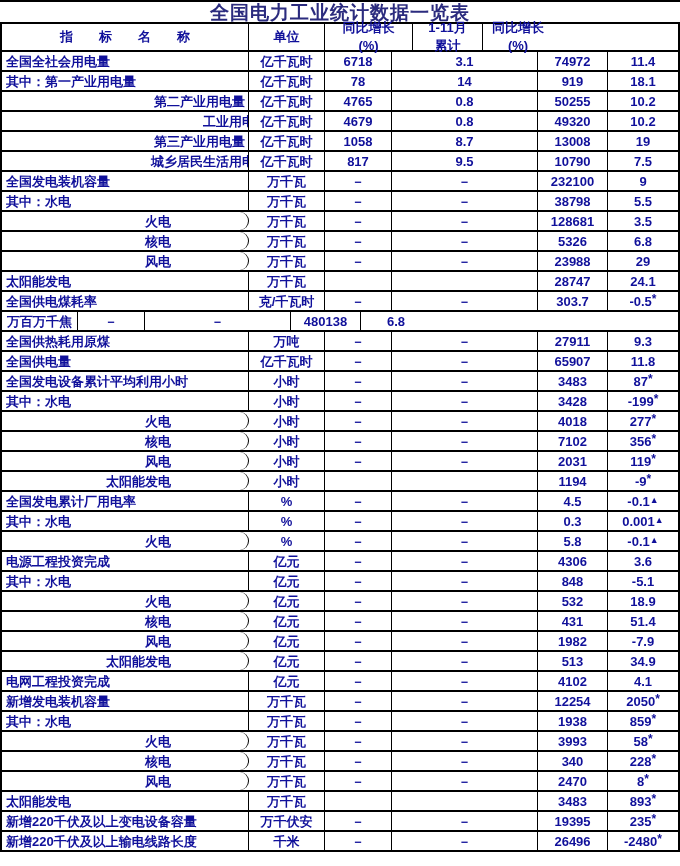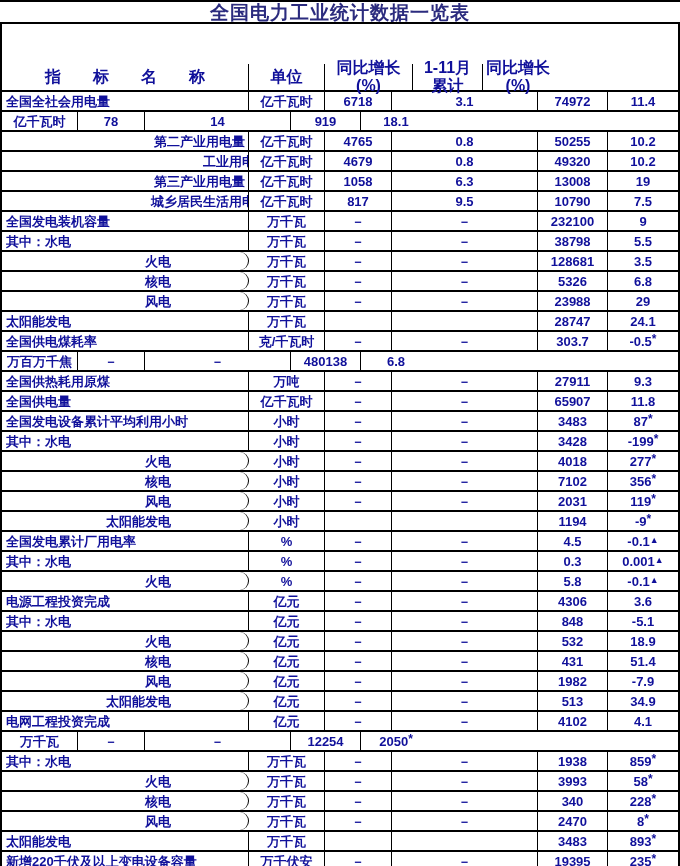--- a/index.html
+++ b/index.html
@@ -25,21 +25,21 @@
     white-space:nowrap;
   }
   .table{
     width:680px;box-sizing:border-box;
     border:2px solid var(--border);
     border-bottom:none;
   }
   .thead{
     display:flex;height:28px;box-sizing:border-box;
     border-bottom:2px solid var(--border);
-    font-weight:bold;font-size:16px;margin-top:40px;
+    font-weight:bold;font-size:13px;
   }
   .th{
     display:flex;flex-direction:column;align-items:center;justify-content:center;
     box-sizing:border-box;border-right:1px solid var(--border);
     line-height:18px;white-space:nowrap;
   }
   .th span{display:block;}
   .h-name{width:247px;}
   .h-unit{width:76px;}
   .h-month{width:125px;}
@@ -97,20 +97,23 @@
           <div class="cell c-name al-left">
             <span>全国全社会用电量</span>
           </div>
           <div class="cell c-unit">亿千瓦时</div>
           <div class="cell c-nov">6718</div>
           <div class="cell c-nyoy">3.1</div>
           <div class="cell c-cum">74972</div>
           <div class="cell c-cyoy">11.4</div>
         </div>
         <div class="row">
+          <div class="cell c-name al-left">
+            <span>其中：第一产业用电量</span>
+          </div>
           <div class="cell c-unit">亿千瓦时</div>
           <div class="cell c-nov">78</div>
           <div class="cell c-nyoy">14</div>
           <div class="cell c-cum">919</div>
           <div class="cell c-cyoy">18.1</div>
         </div>
         <div class="row">
           <div class="cell c-name al-right">
             <span>第二产业用电量</span>
           </div>
@@ -129,21 +132,21 @@
           <div class="cell c-nyoy">0.8</div>
           <div class="cell c-cum">49320</div>
           <div class="cell c-cyoy">10.2</div>
         </div>
         <div class="row">
           <div class="cell c-name al-right">
             <span>第三产业用电量</span>
           </div>
           <div class="cell c-unit">亿千瓦时</div>
           <div class="cell c-nov">1058</div>
-          <div class="cell c-nyoy">6.3</div>
+          <div class="cell c-nyoy">8.7</div>
           <div class="cell c-cum">13008</div>
           <div class="cell c-cyoy">19</div>
         </div>
         <div class="row">
           <div class="cell c-name al-clip">
             <span>城乡居民生活用电</span>
           </div>
           <div class="cell c-unit">亿千瓦时</div>
           <div class="cell c-nov">817</div>
           <div class="cell c-nyoy">9.5</div>
@@ -401,20 +404,23 @@
           <div class="cell c-name al-left">
             <span>电网工程投资完成</span>
           </div>
           <div class="cell c-unit">亿元</div>
           <div class="cell c-nov">－</div>
           <div class="cell c-nyoy">－</div>
           <div class="cell c-cum">4102</div>
           <div class="cell c-cyoy">4.1</div>
         </div>
         <div class="row">
+          <div class="cell c-name al-left">
+            <span>新增发电装机容量</span>
+          </div>
           <div class="cell c-unit">万千瓦</div>
           <div class="cell c-nov">－</div>
           <div class="cell c-nyoy">－</div>
           <div class="cell c-cum">12254</div>
           <div class="cell c-cyoy">2050<sup class="star">*</sup></div>
         </div>
         <div class="row">
           <div class="cell c-name al-left">
             <span>其中：水电</span>
           </div>

